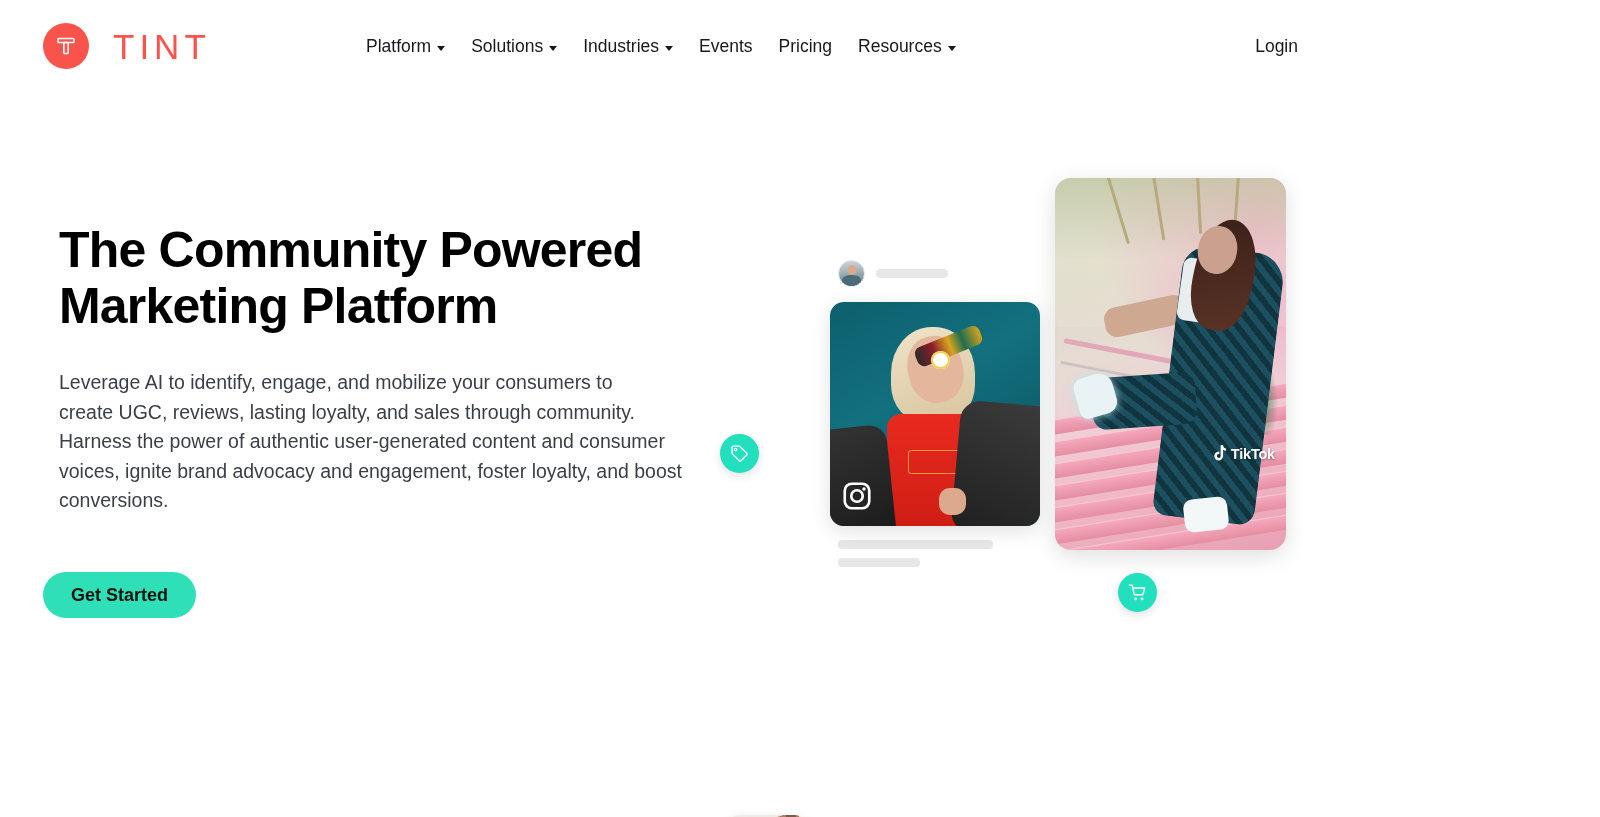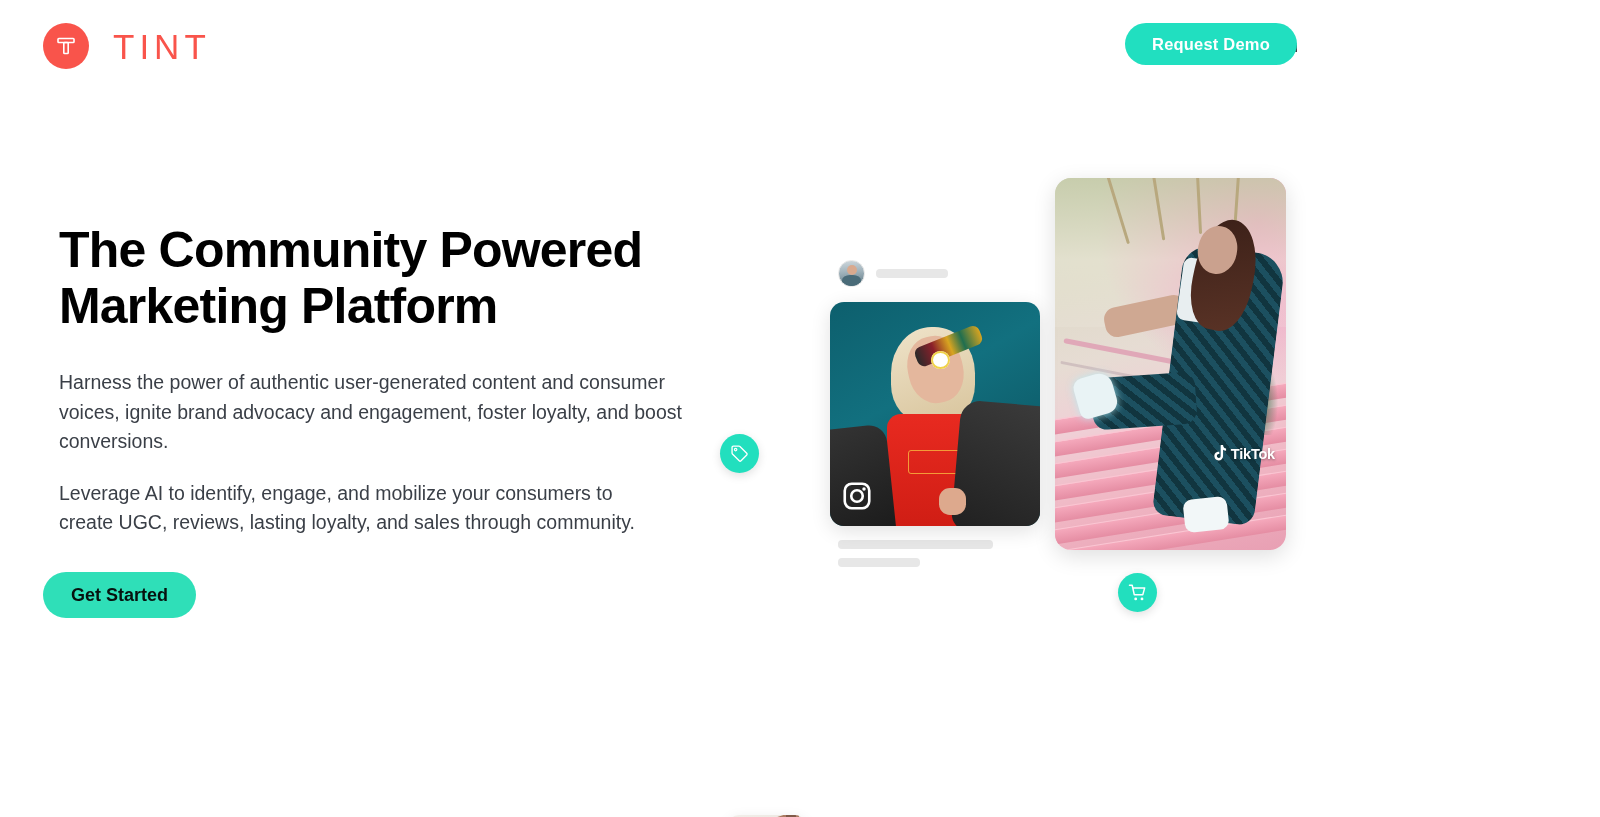--- a/index.html
+++ b/index.html
@@ -362,32 +362,55 @@
   <a class="brand" href="#">
     <span class="brand-mark">
       <svg width="24" height="24" viewBox="0 0 24 24" aria-hidden="true">
         <rect x="4" y="4.5" width="16" height="4" rx="0.8" fill="none" stroke="#ffffff" stroke-width="1.6"></rect>
         <rect x="9.8" y="8.5" width="4.4" height="11" rx="0.8" fill="none" stroke="#ffffff" stroke-width="1.6"></rect>
       </svg>
     </span>
     <span class="brand-word">TINT</span>
   </a>
 
+  <nav class="main-nav">
+    <a class="nav-item" href="#">
+      <span>Platform</span>
+      <i class="caret"></i>
+    </a>
+    <a class="nav-item" href="#">
+      <span>Solutions</span>
+      <i class="caret"></i>
+    </a>
+    <a class="nav-item" href="#">
+      <span>Industries</span>
+      <i class="caret"></i>
+    </a>
+    <a class="nav-item" href="#">
+      <span>Events</span>
+    </a>
+    <a class="nav-item" href="#">
+      <span>Pricing</span>
+    </a>
+    <a class="nav-item" href="#">
+      <span>Resources</span>
+      <i class="caret"></i>
+    </a>
+  </nav>
 
   <div class="nav-right">
     <a class="login-link" href="#">Login</a>
   </div>
 
-  <button class="btn-demo">Request Demo</button>
 </header>
 
 <section class="hero-copy">
   <h1 class="hero-title">The Community Powered Marketing Platform</h1>
+  <p class="hero-p second">Leverage AI to identify, engage, and mobilize your consumers to create UGC, reviews, lasting loyalty, and sales through community.</p>
   <p class="hero-p">Harness the power of authentic user-generated content and consumer voices, ignite brand advocacy and engagement, foster loyalty, and boost conversions.</p>
-  <p class="hero-p second">Leverage AI to identify, engage, and mobilize your consumers to create UGC, reviews, lasting loyalty, and sales through community.</p>
 </section>
 
 <button class="btn-started">Get Started</button>
 
 <div class="collage">
 
   <div class="card-img tiktok-card">
     <div class="tk-ceiling"></div>
     <div class="tk-rods">
       <div class="tk-rod" style="left:22%; top:-2%; height:46%; transform:rotate(-17deg);"></div>

